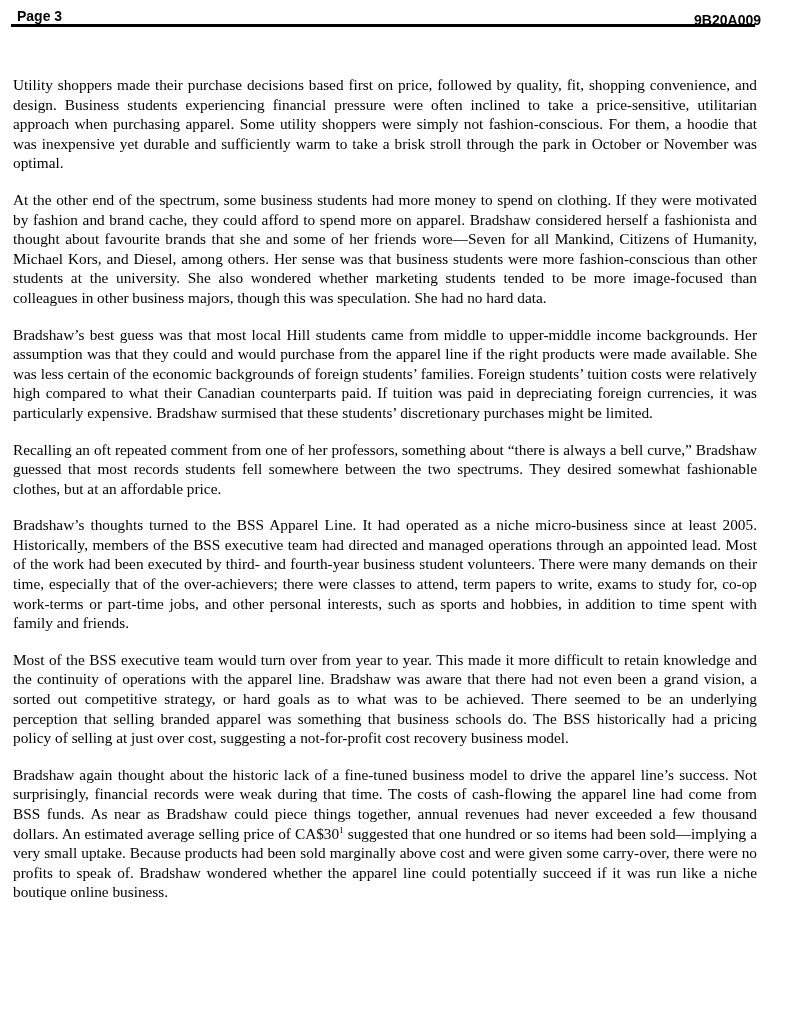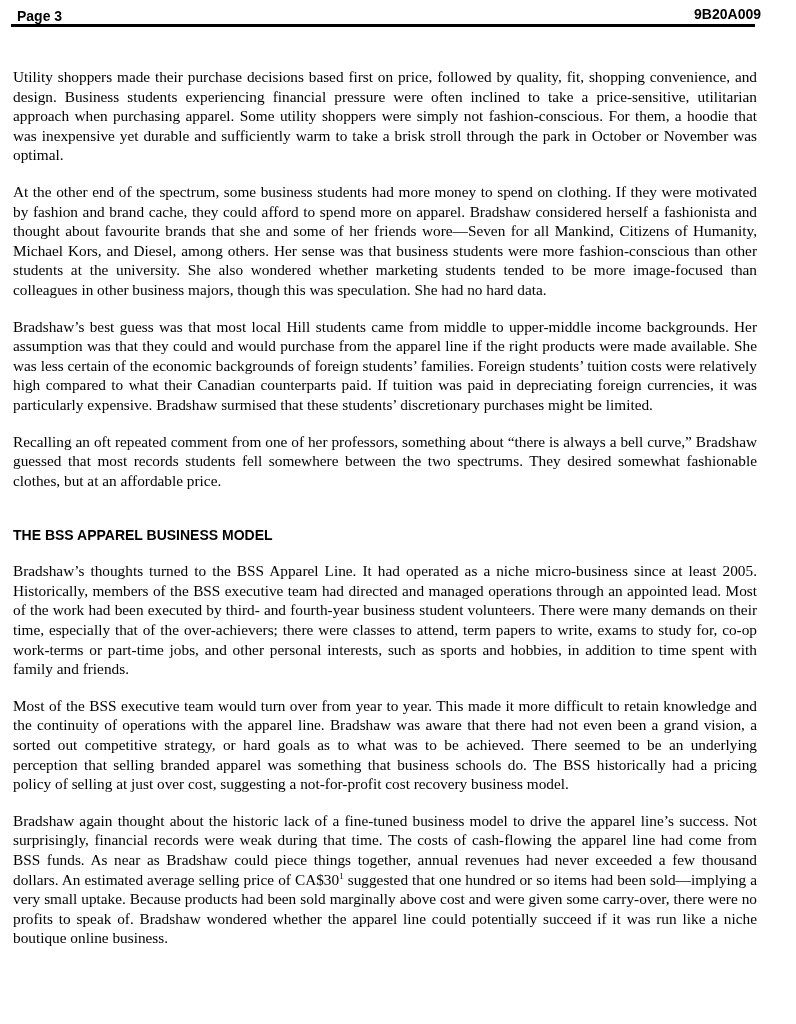--- a/index.html
+++ b/index.html
@@ -2,30 +2,30 @@
 <html><head>
 <meta charset="utf-8">
 <style>
   html, body { margin: 0; padding: 0; background: #ffffff; }
   body { width: 796px; height: 1024px; position: relative; overflow: hidden; color: #000; }
   .header {
     position: absolute; left: 17px; top: 6px; width: 744px; height: 20px;
     font-family: "Liberation Sans", sans-serif; font-weight: bold; font-size: 14px;
   }
   .header .left { position: absolute; left: 0; top: 2px; }
-  .header .right { position: absolute; right: 0; top: 0; margin-left: 35px; }
+  .header .right { position: absolute; right: 0; top: 6px; margin-left: 35px; }
   .hr {
     position: absolute; left: 11px; top: 24px; width: 486px; height: 3px; background: #000;
   }
   .body {
     position: absolute; left: 13px; top: 59px; width: 744px;
     font-family: "Liberation Serif", serif; font-size: 15.3px; line-height: 19.6px;
     text-align: justify;
   }
-  .body p { margin: 8px 0 17px 0; }
+  .body p { margin: 16px 0 17px 0; }
   .body h2 {
     font-family: "Liberation Sans", sans-serif; font-weight: bold; font-size: 14px;
     margin: 36px 0 17px 0; line-height: 18px;
   }
   sup { font-size: 9px; line-height: 0; vertical-align: super; }
 </style>
 </head>
 <body>
 
 <div class="header">
@@ -33,18 +33,17 @@
   <span class="right">9B20A009</span>
 </div>
 <div class="hr" style="width:744px;"></div>
 
 <div class="body">
   <p>Utility shoppers made their purchase decisions based first on price, followed by quality, fit, shopping convenience, and design. Business students experiencing financial pressure were often inclined to take a price-sensitive, utilitarian approach when purchasing apparel. Some utility shoppers were simply not fashion-conscious. For them, a hoodie that was inexpensive yet durable and sufficiently warm to take a brisk stroll through the park in October or November was optimal.</p>
   <p>At the other end of the spectrum, some business students had more money to spend on clothing. If they were motivated by fashion and brand cache, they could afford to spend more on apparel. Bradshaw considered herself a fashionista and thought about favourite brands that she and some of her friends wore—Seven for all Mankind, Citizens of Humanity, Michael Kors, and Diesel, among others. Her sense was that business students were more fashion-conscious than other students at the university. She also wondered whether marketing students tended to be more image-focused than colleagues in other business majors, though this was speculation. She had no hard data.</p>
   <p>Bradshaw’s best guess was that most local Hill students came from middle to upper-middle income backgrounds. Her assumption was that they could and would purchase from the apparel line if the right products were made available. She was less certain of the economic backgrounds of foreign students’ families. Foreign students’ tuition costs were relatively high compared to what their Canadian counterparts paid. If tuition was paid in depreciating foreign currencies, it was particularly expensive. Bradshaw surmised that these students’ discretionary purchases might be limited.</p>
   <p>Recalling an oft repeated comment from one of her professors, something about “there is always a bell curve,” Bradshaw guessed that most records students fell somewhere between the two spectrums. They desired somewhat fashionable clothes, but at an affordable price.</p>
 
-  <h2>THE BSS APPAREL BUSINESS MODEL</h2>
 
   <p>Bradshaw’s thoughts turned to the BSS Apparel Line. It had operated as a niche micro-business since at least 2005. Historically, members of the BSS executive team had directed and managed operations through an appointed lead. Most of the work had been executed by third- and fourth-year business student volunteers. There were many demands on their time, especially that of the over-achievers; there were classes to attend, term papers to write, exams to study for, co-op work-terms or part-time jobs, and other personal interests, such as sports and hobbies, in addition to time spent with family and friends.</p>
   <p>Most of the BSS executive team would turn over from year to year. This made it more difficult to retain knowledge and the continuity of operations with the apparel line. Bradshaw was aware that there had not even been a grand vision, a sorted out competitive strategy, or hard goals as to what was to be achieved. There seemed to be an underlying perception that selling branded apparel was something that business schools do. The BSS historically had a pricing policy of selling at just over cost, suggesting a not-for-profit cost recovery business model.</p>
   <p><span>Bradshaw again thought about the historic lack of a fine-tuned business model to drive the apparel line’s success. Not surprisingly, financial records were weak during that time. The costs of cash-flowing the apparel line had come from BSS funds. As near as Bradshaw could piece things together, annual revenues had never exceeded a few thousand dollars. An estimated average selling price of CA$30</span><sup>1</sup><span> suggested that one hundred or so items had been sold—implying a very small uptake. Because products had been sold marginally above cost and were given some carry-over, there were no profits to speak of. Bradshaw wondered whether the apparel line could potentially succeed if it was run like a niche boutique online business.</span></p>
 </div>
 
 </body></html>

